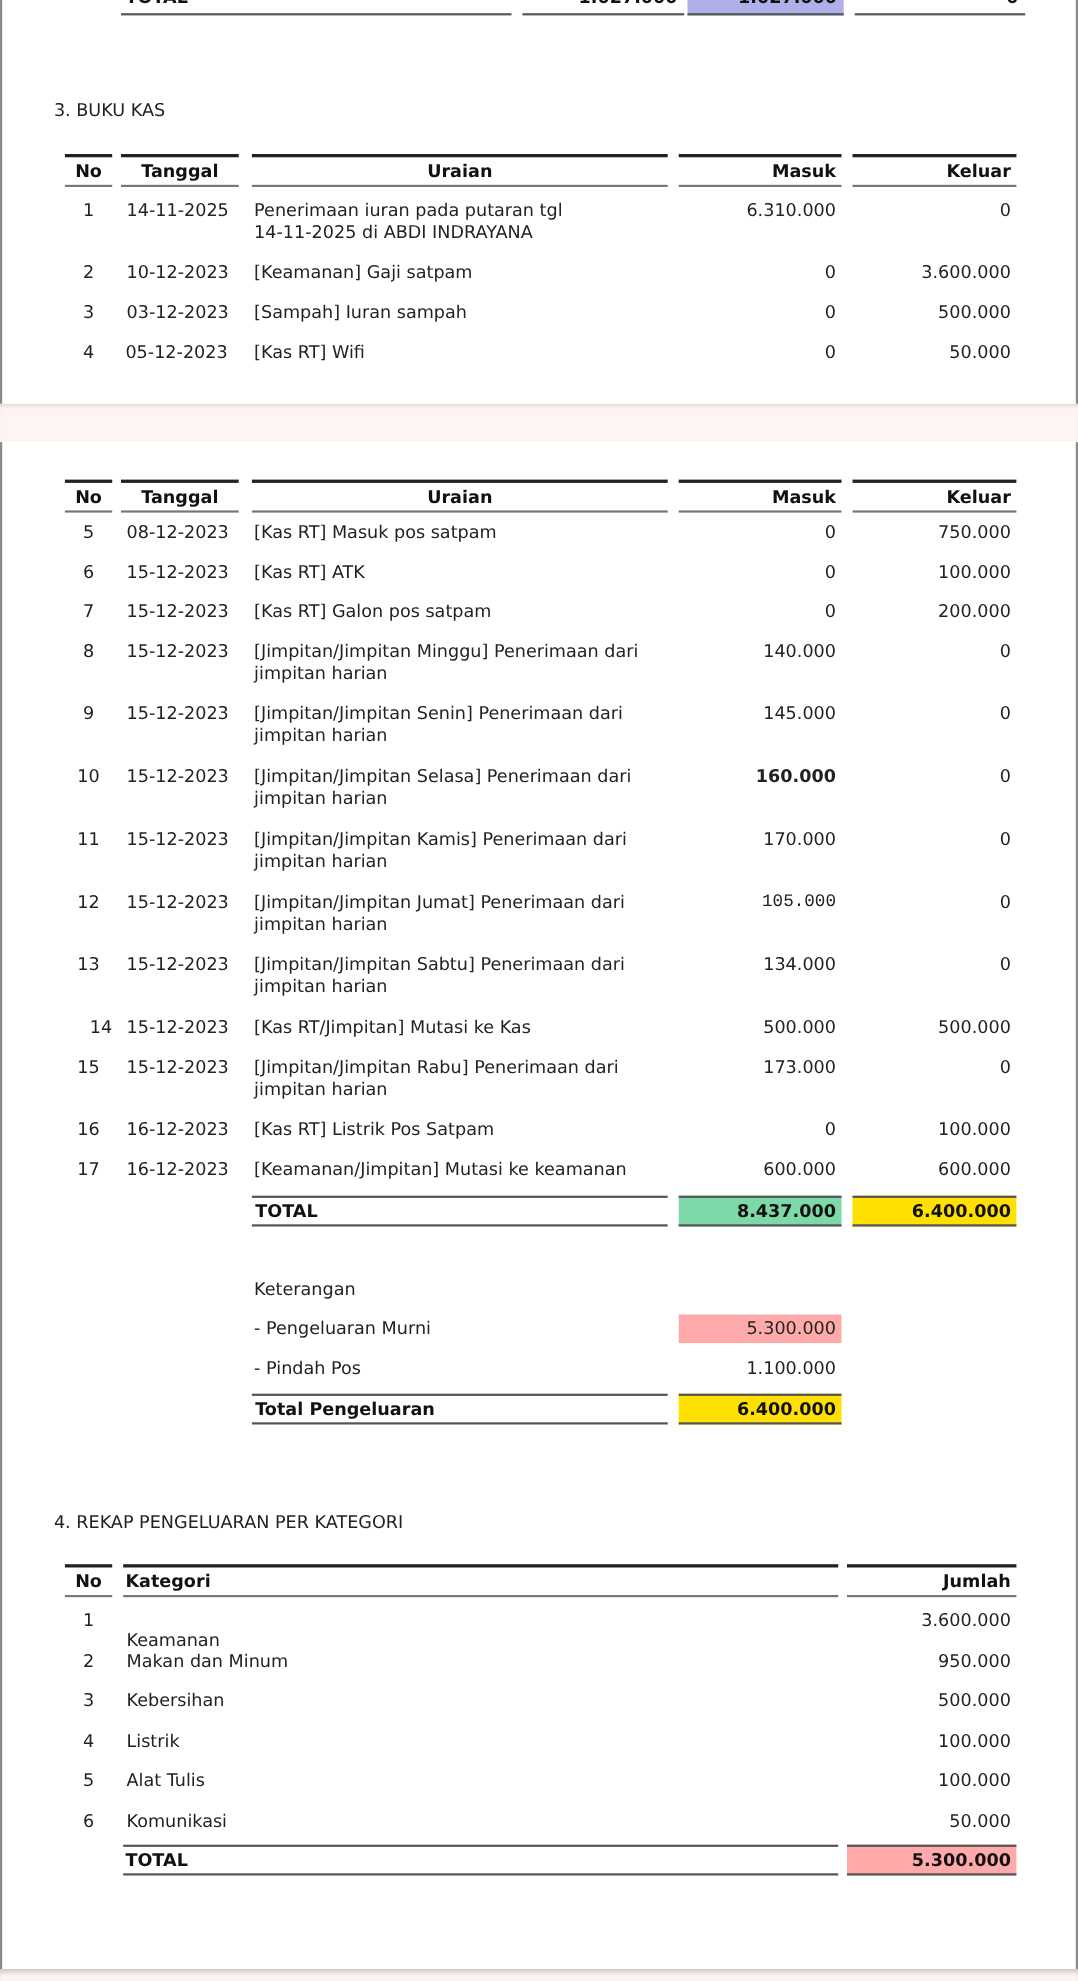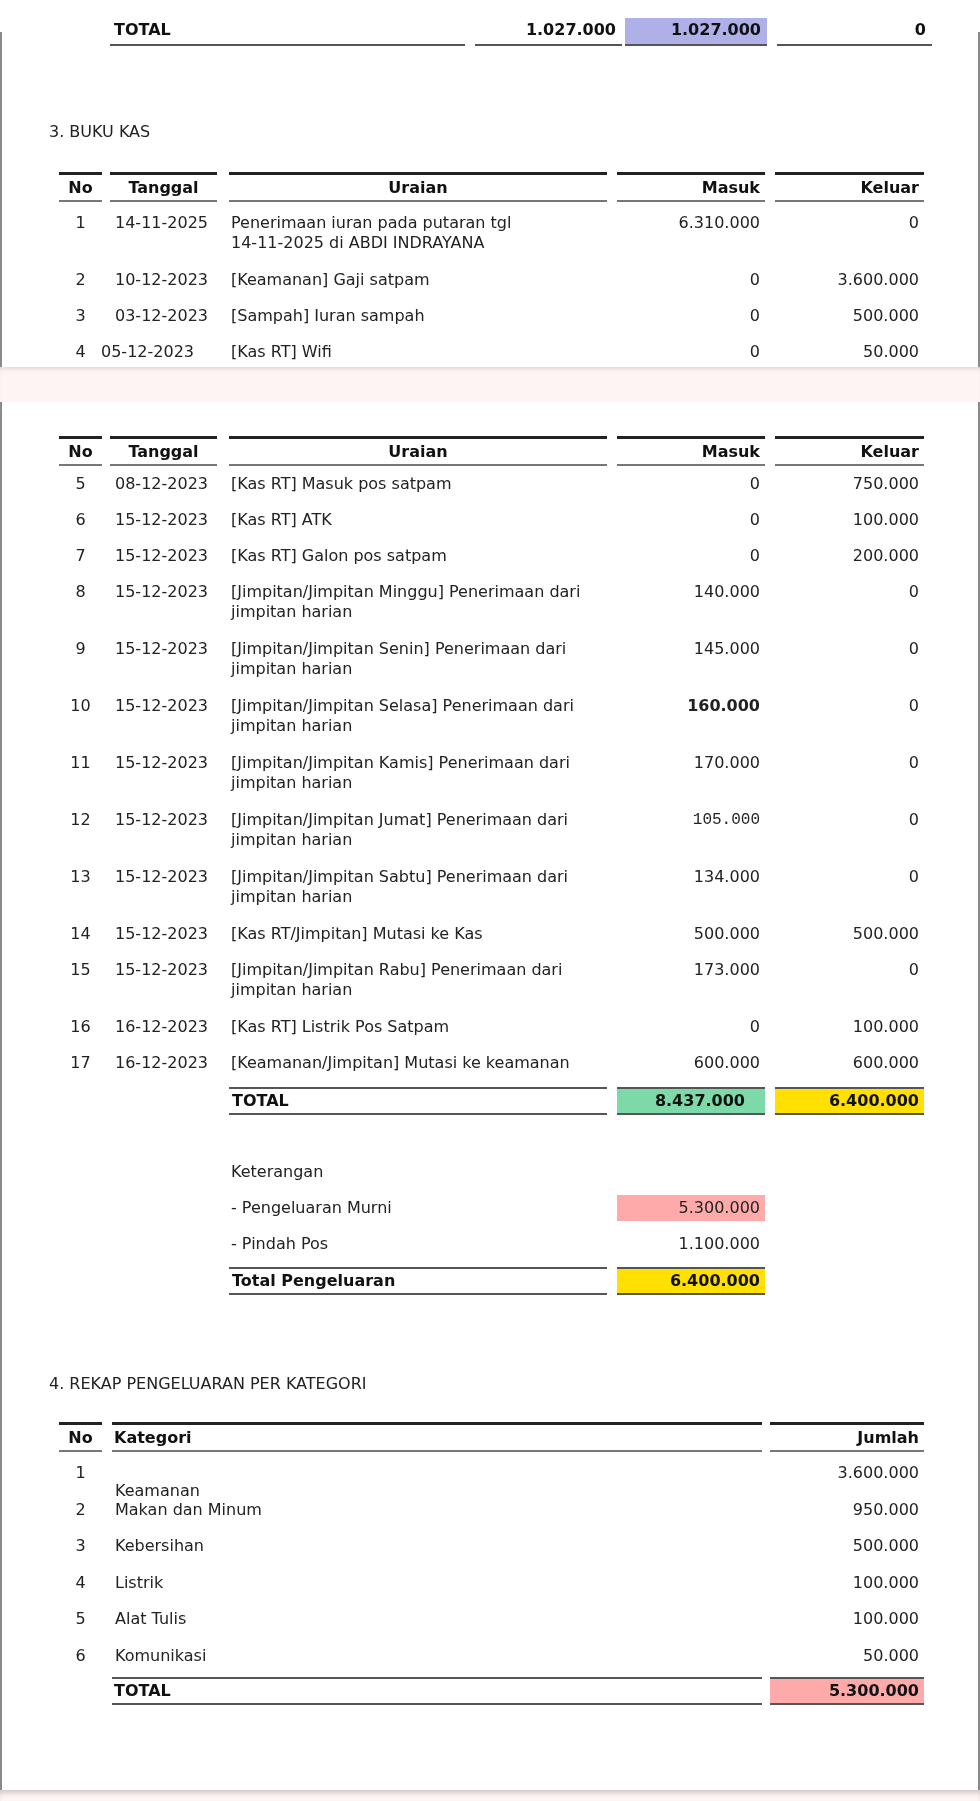--- a/index.html
+++ b/index.html
@@ -3,21 +3,21 @@
 <meta charset="utf-8">
 <style>
   * { box-sizing: border-box; margin: 0; padding: 0; }
   html, body { width: 980px; height: 1801px; overflow: hidden; background: #fff; }
   body { font-family: "DejaVu Sans", sans-serif; color: #222; font-size: 16px; position: relative; }
 
   .page {
     position: absolute; left: 0; width: 980px; background: #fff;
     border-left: 2px solid #8a8a8a; border-right: 2px solid #8a8a8a;
   }
-  .page1 { top: 0; height: 463px; margin-top: 32px; }
+  .page1 { top: 0; height: 463px; }
   .page2 { top: 402px; height: 1388px; }
   .gap {
     position: absolute; left: 0; width: 980px; background: #fdf4f3;
   }
   .gap1 { top: 367px; height: 35px; box-shadow: inset 0 4px 4px -2px rgba(0,0,0,0.12); }
   .gap2 { top: 1790px; height: 11px; box-shadow: inset 0 5px 5px -2px rgba(0,0,0,0.18); }
   .cell { position: absolute; white-space: nowrap; font-size: 16px; line-height: 20px; }
   .r { text-align: right; }
   .c { text-align: center; }
 
@@ -77,21 +77,21 @@
       </div>
       <div>
         <div class="cell c" style="top:274px;left:57px;width:43px;">3</div>
         <div class="cell" style="top:274px;left:113px;">03-12-2023</div>
         <div class="cell wrap" style="top:274px;left:229px;width:370px;">[Sampah] Iuran sampah</div>
         <div class="cell r" style="top:274px;left:615px;width:148px;padding-right:5px;">0</div>
         <div class="cell r" style="top:274px;left:773px;width:149px;padding-right:5px;">500.000</div>
       </div>
       <div>
         <div class="cell c" style="top:310px;left:57px;width:43px;">4</div>
-        <div class="cell" style="top:310px;left:99px;">05-12-2023</div>
+        <div class="cell" style="top:310px;left:112px;">05-12-2023</div>
         <div class="cell wrap" style="top:310px;left:229px;width:370px;">[Kas RT] Wifi</div>
         <div class="cell r" style="top:310px;left:615px;width:148px;padding-right:5px;">0</div>
         <div class="cell r" style="top:310px;left:773px;width:149px;padding-right:5px;">50.000</div>
       </div>
     </div>
 </div>
 
 <div class="gap gap1"></div>
 
 <div class="page page2">
@@ -161,21 +161,21 @@
         <div class="cell r" style="top:408px;left:773px;width:149px;padding-right:5px;">0</div>
       </div>
       <div>
         <div class="cell c" style="top:465px;left:57px;width:43px;">13</div>
         <div class="cell" style="top:465px;left:113px;">15-12-2023</div>
         <div class="cell wrap" style="top:465px;left:229px;width:370px;">[Jimpitan/Jimpitan Sabtu] Penerimaan dari jimpitan harian</div>
         <div class="cell r" style="top:465px;left:615px;width:148px;padding-right:5px;">134.000</div>
         <div class="cell r" style="top:465px;left:773px;width:149px;padding-right:5px;">0</div>
       </div>
       <div>
-        <div class="cell c" style="top:522px;left:57px;width:43px;">14</div>
+        <div class="cell c" style="top:522px;left:57px;width:43px;text-align:right;">14</div>
         <div class="cell" style="top:522px;left:113px;">15-12-2023</div>
         <div class="cell wrap" style="top:522px;left:229px;width:370px;">[Kas RT/Jimpitan] Mutasi ke Kas</div>
         <div class="cell r" style="top:522px;left:615px;width:148px;padding-right:5px;">500.000</div>
         <div class="cell r" style="top:522px;left:773px;width:149px;padding-right:5px;">500.000</div>
       </div>
       <div>
         <div class="cell c" style="top:558px;left:57px;width:43px;">15</div>
         <div class="cell" style="top:558px;left:113px;">15-12-2023</div>
         <div class="cell wrap" style="top:558px;left:229px;width:370px;">[Jimpitan/Jimpitan Rabu] Penerimaan dari jimpitan harian</div>
         <div class="cell r" style="top:558px;left:615px;width:148px;padding-right:5px;">173.000</div>
@@ -192,21 +192,21 @@
         <div class="cell c" style="top:651px;left:57px;width:43px;">17</div>
         <div class="cell" style="top:651px;left:113px;">16-12-2023</div>
         <div class="cell wrap" style="top:651px;left:229px;width:370px;">[Keamanan/Jimpitan] Mutasi ke keamanan</div>
         <div class="cell r" style="top:651px;left:615px;width:148px;padding-right:5px;">600.000</div>
         <div class="cell r" style="top:651px;left:773px;width:149px;padding-right:5px;">600.000</div>
       </div>
     </div>
 
   <div>
     <div class="tot" style="top:685px; left:227px; width:378px; padding-left:3px;">TOTAL</div>
-    <div class="tot r" style="top:685px; left:615px; width:148px; padding-right:20px; background:#7dd9a8;">8.437.000</div>
+    <div class="tot r" style="top:685px; left:615px; width:148px; padding-right:5px; background:#7dd9a8;">8.437.000</div>
     <div class="tot r" style="top:685px; left:773px; width:149px; padding-right:5px; background:#ffe000;">6.400.000</div>
   </div>
 
   <div>
     <div class="cell" style="top:760px; left:229px;">Keterangan</div>
     <div class="cell" style="top:796px; left:229px;">- Pengeluaran Murni</div>
     <div class="cell r" style="top:793px; left:615px; width:148px; height:26px; line-height:26px; padding-right:5px; background:#ffaaaa;">5.300.000</div>
     <div class="cell" style="top:832px; left:229px;">- Pindah Pos</div>
     <div class="cell r" style="top:832px; left:615px; width:148px; padding-right:5px;">1.100.000</div>
     <div class="tot" style="top:865px; left:227px; width:378px; padding-left:3px;">Total Pengeluaran</div>

